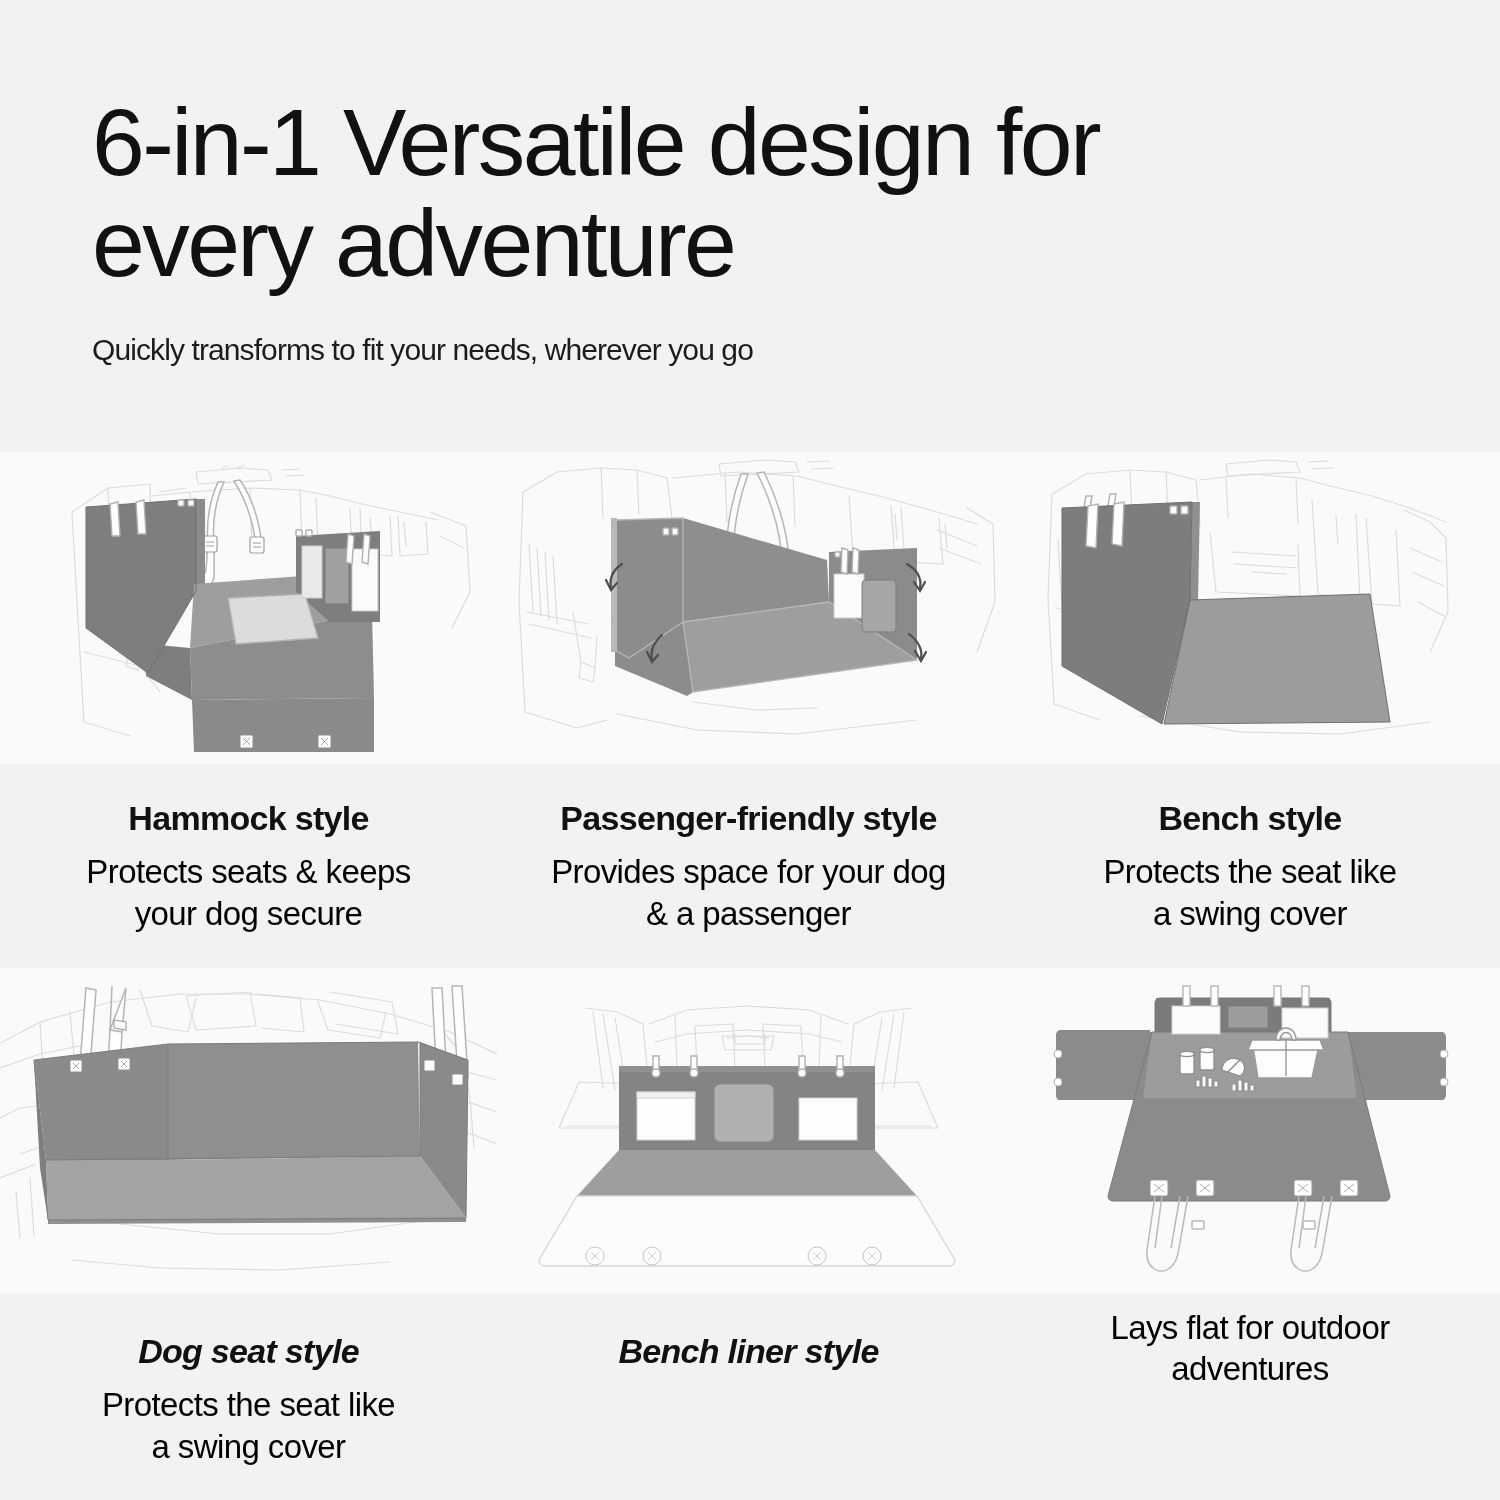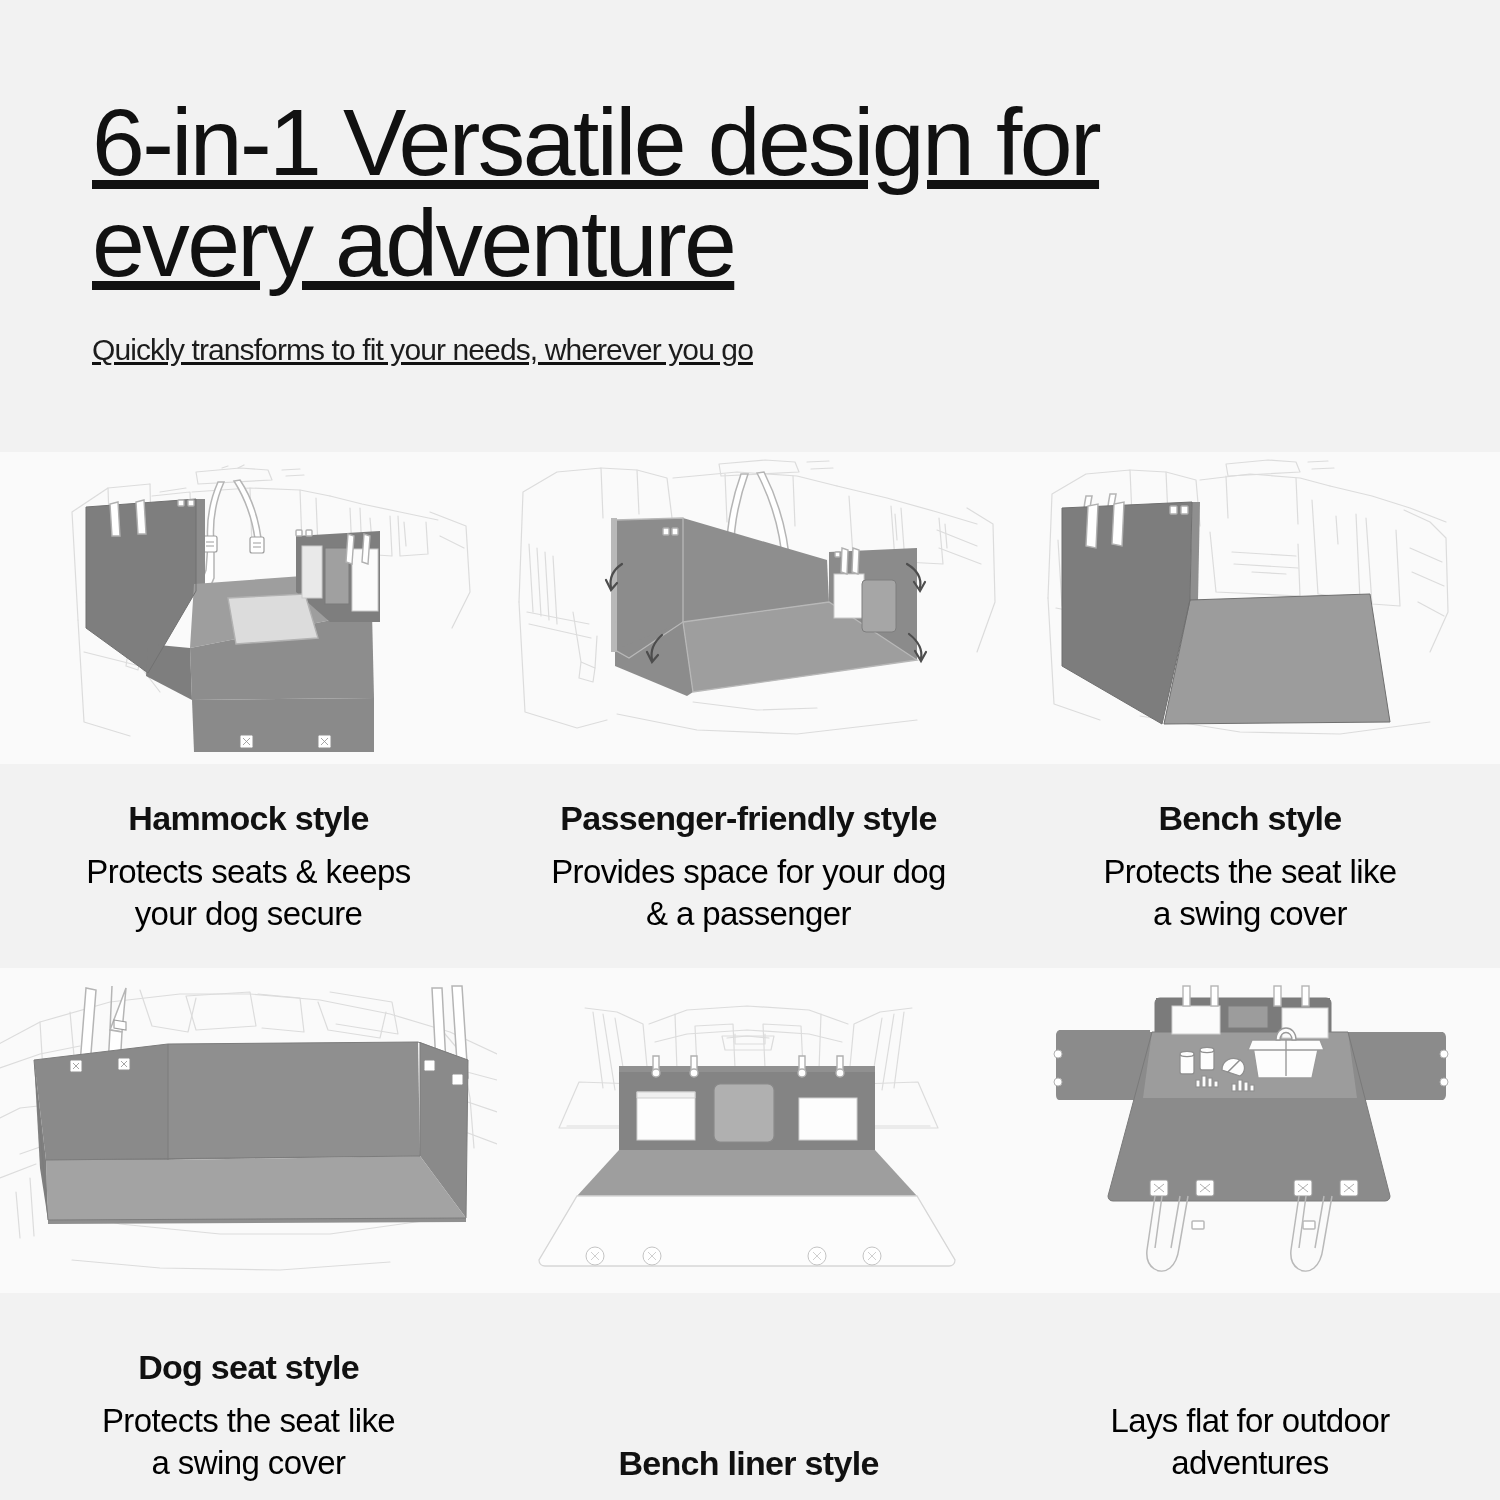--- a/index.html
+++ b/index.html
@@ -7,21 +7,21 @@
   body{
     background:#f2f2f2;
     font-family:"Liberation Sans", sans-serif;
     color:#111;
     -webkit-font-smoothing:antialiased;
     overflow:hidden;
   }
   .page{ position:relative; width:1500px; height:1500px; }
 
   
-  .header{ padding:92px 61px 0 92px;text-decoration:underline; }
+  .header{ padding:92px 61px 0 92px; }
   .headline{
     font-size:95px;
     line-height:1.06;
     font-weight:400;
     letter-spacing:-2.6px;
     color:#111;
     max-width:1240px;
   }
   .subhead{
     margin-top:40px;
@@ -34,21 +34,21 @@
   
   .grid{
     position:absolute;
     top:452px; left:0;
     width:1500px;
     display:grid;
     grid-template-columns:497px 503px 500px;
     grid-template-rows:auto auto;
     row-gap:34px;
   }
-  .cell{ display:flex; flex-direction:column; align-items:center;justify-content:space-between; }
+  .cell{ display:flex; flex-direction:column; align-items:center; }
   .panel{
     width:100%;
     height:312px;
     background:#fafafa;
     position:relative;
     overflow:hidden;
   }
   .cell.r2 .panel{ height:325px; }
   .panel svg{ display:block; width:100%; height:100%; }
 
@@ -63,21 +63,21 @@
   }
   .cap-desc{
     margin-top:14px;
     font-size:33px;
     font-weight:400;
     letter-spacing:-0.6px;
     line-height:1.25;
     color:#000000;
     white-space:pre-line;
   }
-  .cell.r2 .cap-title{ margin-top:56px; }
+  .cell.r2 .cap-title{ margin-top:40px;font-style:italic; }
 </style>
 </head>
 <body>
 
 <div class="page">
 
   <div class="header">
     <h1 class="headline">6-in-1 Versatile design for every adventure</h1>
     <p class="subhead">Quickly transforms to fit your needs, wherever you go</p>
   </div>

